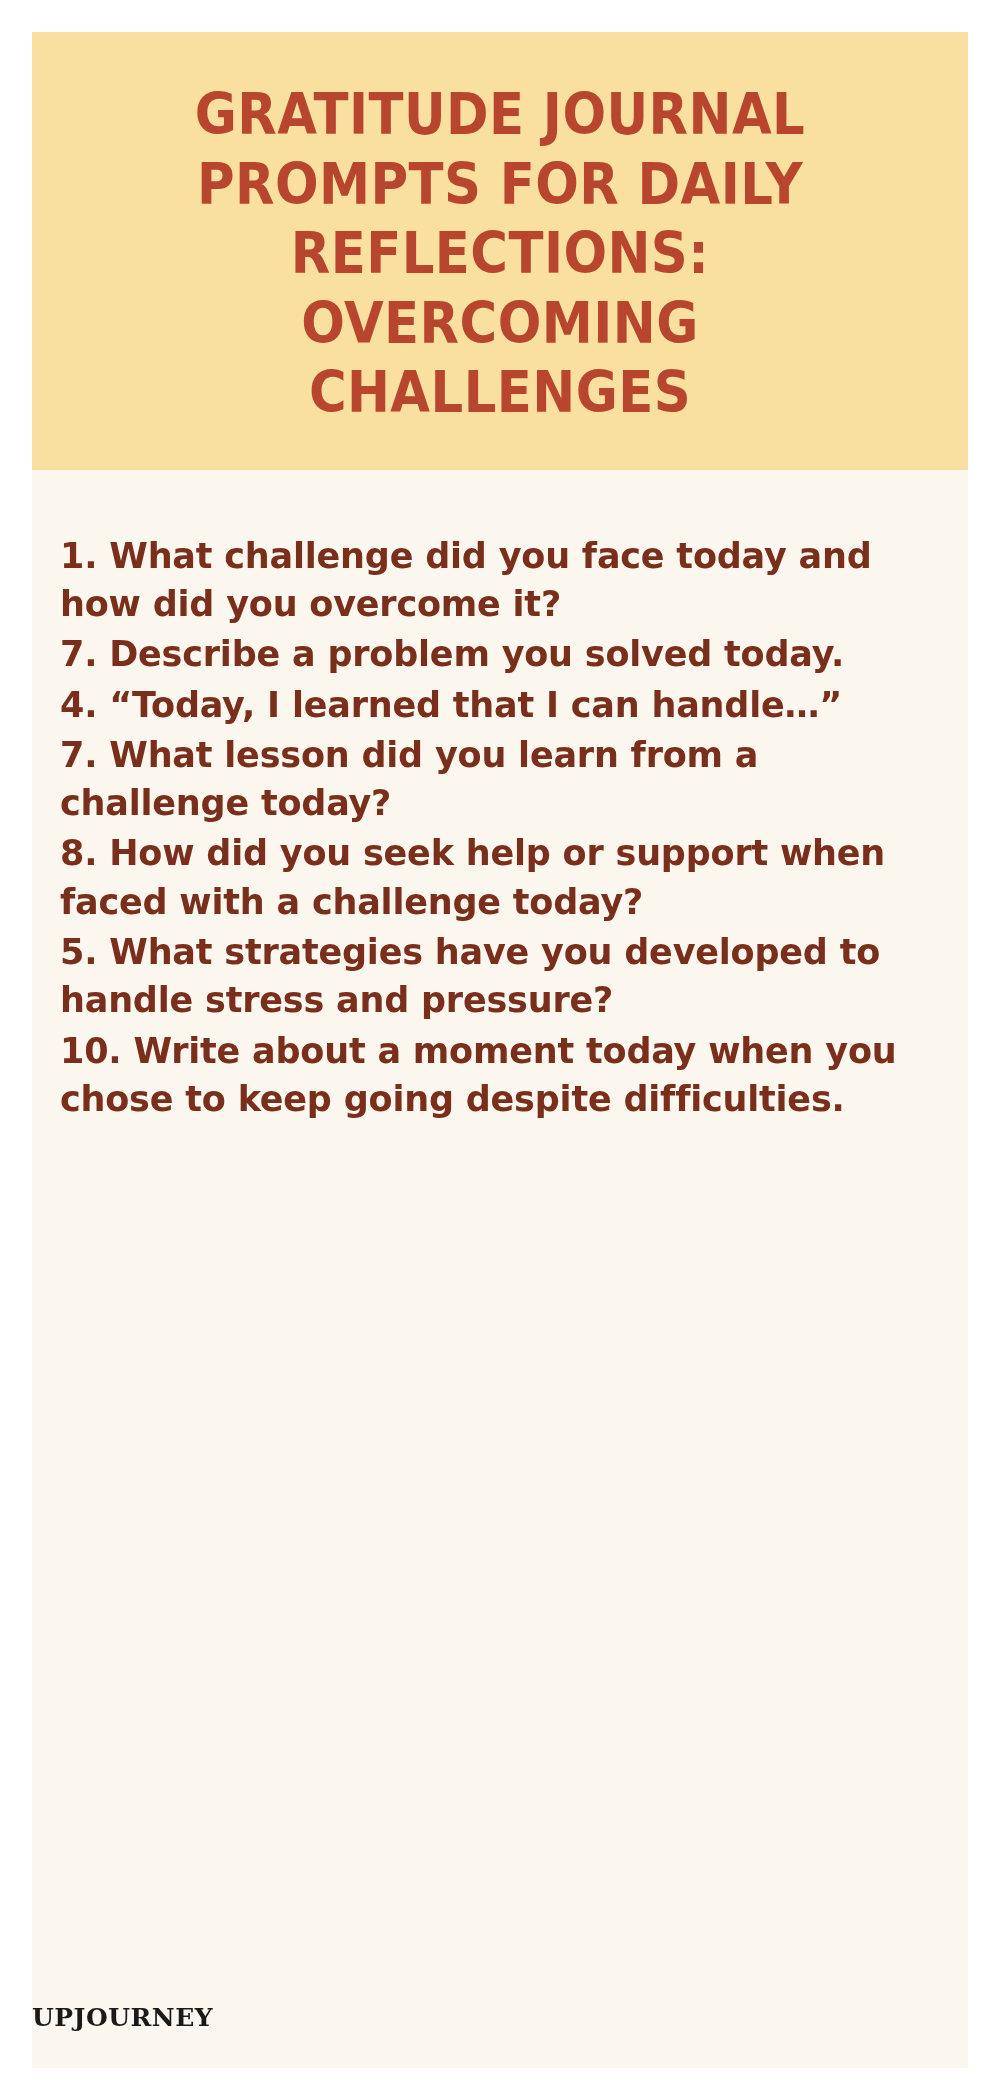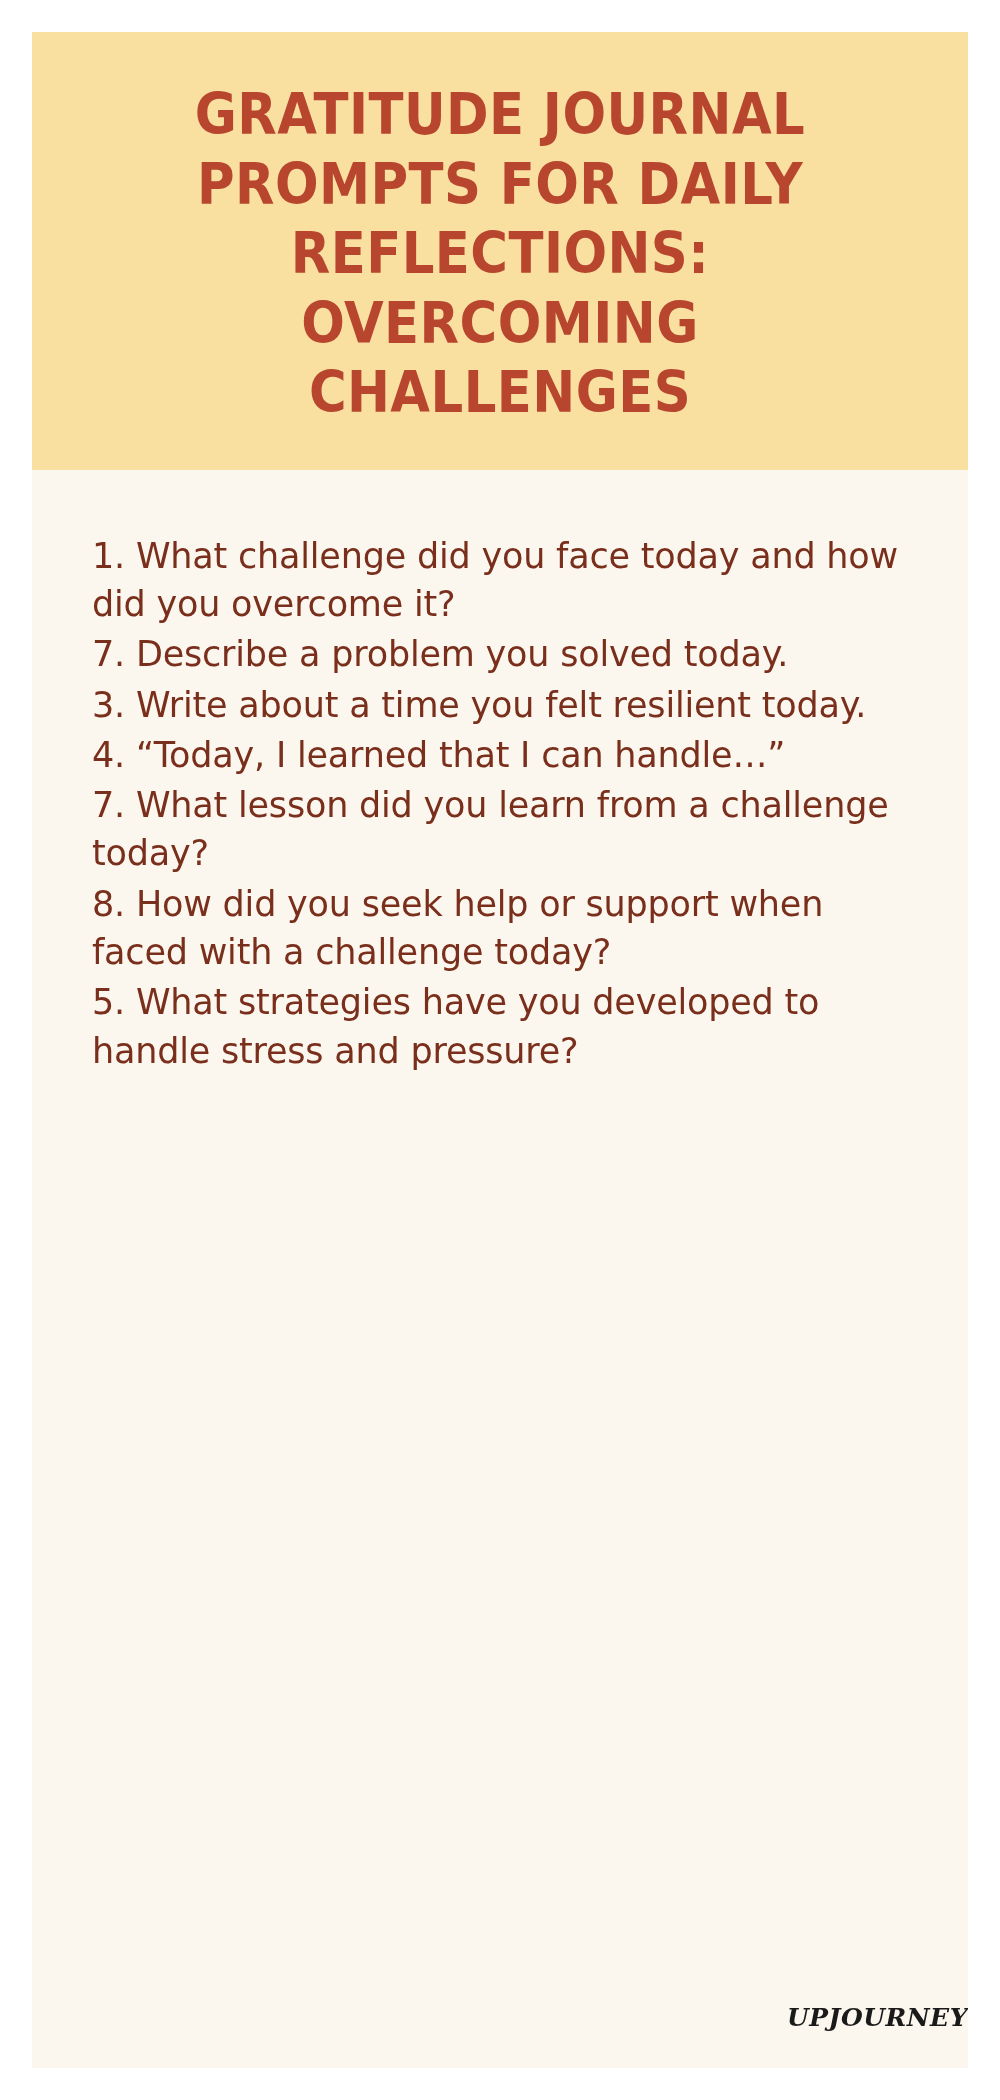--- a/index.html
+++ b/index.html
@@ -58,39 +58,39 @@
     font-size: 57px;
     line-height: 1.22;
     letter-spacing: 0.5px;
     text-align: center;
     text-transform: uppercase;
     transform: scaleX(0.9);
     transform-origin: center;
   }
   .prompt-list {
     margin: 0;
-    padding: 62px 68px 0 60px;
+    padding: 62px 68px 0 28px;
     box-sizing: border-box;
     list-style: none;
+    font-weight: bold;
   }
   .prompt-item {
     color: #7a2f1c;
     font-family: "DejaVu Sans", sans-serif;
     font-size: 35px;
     line-height: 1.38;
     margin: 0 0 2px 0;
     letter-spacing: -0.2px;
   }
   .footer {
     position: absolute;
     left: 0;
     right: 0;
     bottom: 36px;
-    text-align: right;
-    font-style: italic;
+    text-align: left;
   }
   .brand {
     display: inline-block;
     color: #1a1a1a;
     font-family: "DejaVu Serif", serif;
     font-weight: bold;
     font-size: 25px;
     letter-spacing: 0.5px;
   }
 </style>
@@ -100,25 +100,25 @@
 <div class="poster">
   <div class="inner">
 
     <div class="header-band">
       <h1 class="title">Gratitude Journal Prompts for Daily Reflections: Overcoming Challenges</h1>
     </div>
 
     <ul class="prompt-list">
       <li class="prompt-item">1. What challenge did you face today and how did you overcome it?</li>
       <li class="prompt-item">7. Describe a problem you solved today.</li>
-      <li class="prompt-item">3. Write about a time you felt resilient today.</li>
       <li class="prompt-item">4. “Today, I learned that I can handle…”</li>
       <li class="prompt-item">7. What lesson did you learn from a challenge today?</li>
       <li class="prompt-item">8. How did you seek help or support when faced with a challenge today?</li>
       <li class="prompt-item">5. What strategies have you developed to handle stress and pressure?</li>
+      <li class="prompt-item">10. Write about a moment today when you chose to keep going despite difficulties.</li>
     </ul>
 
     <div class="footer">
       <span class="brand">UPJOURNEY</span>
     </div>
 
   </div>
   <div class="frame"></div>
 </div>
 

